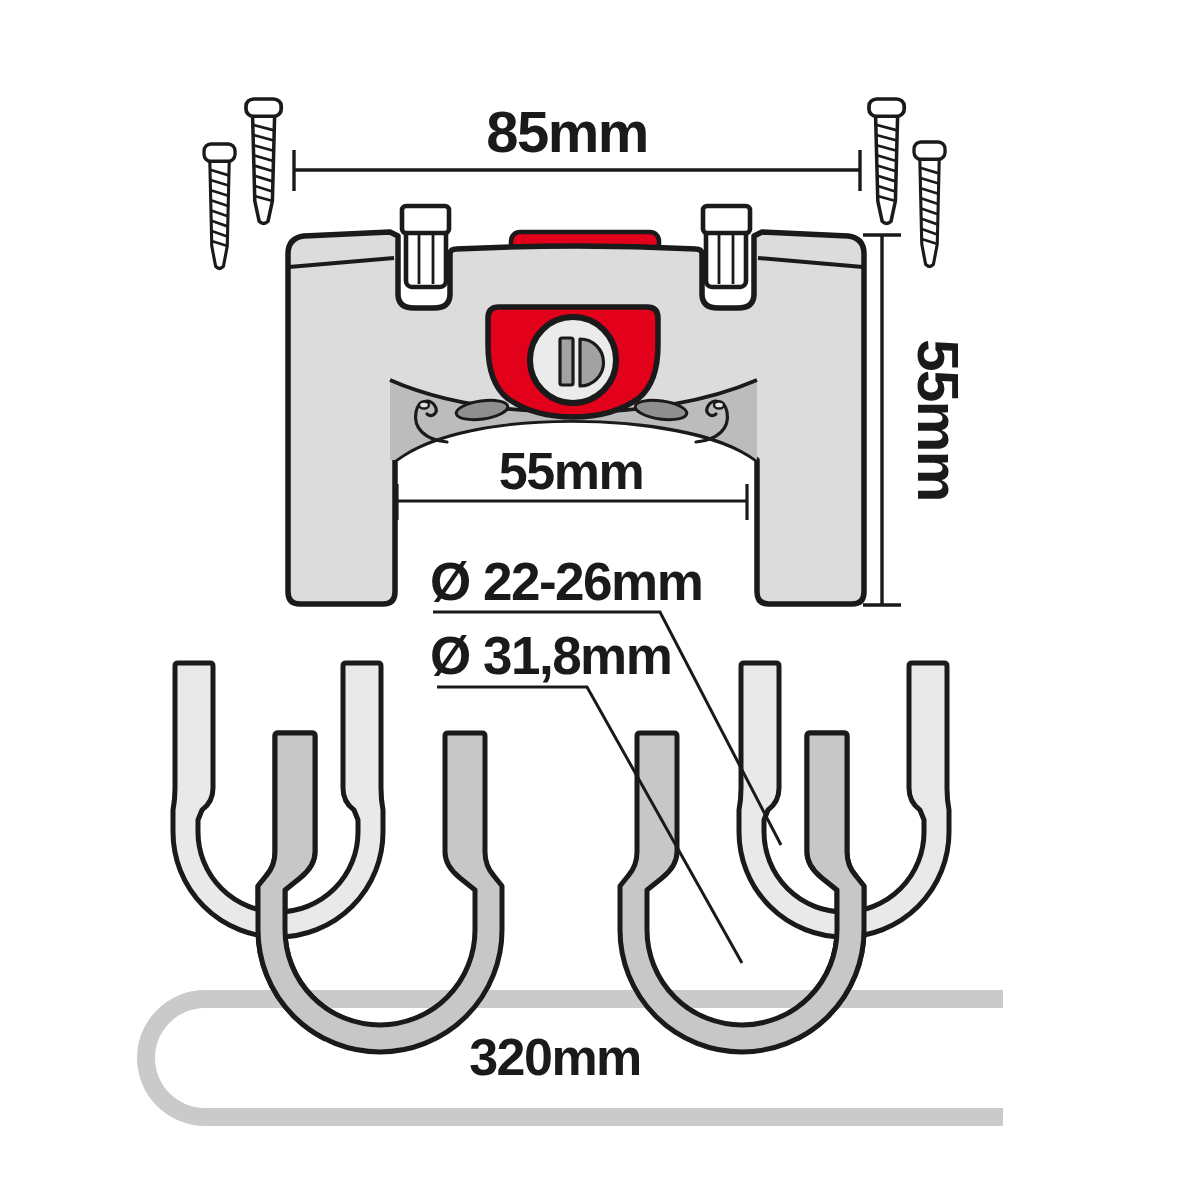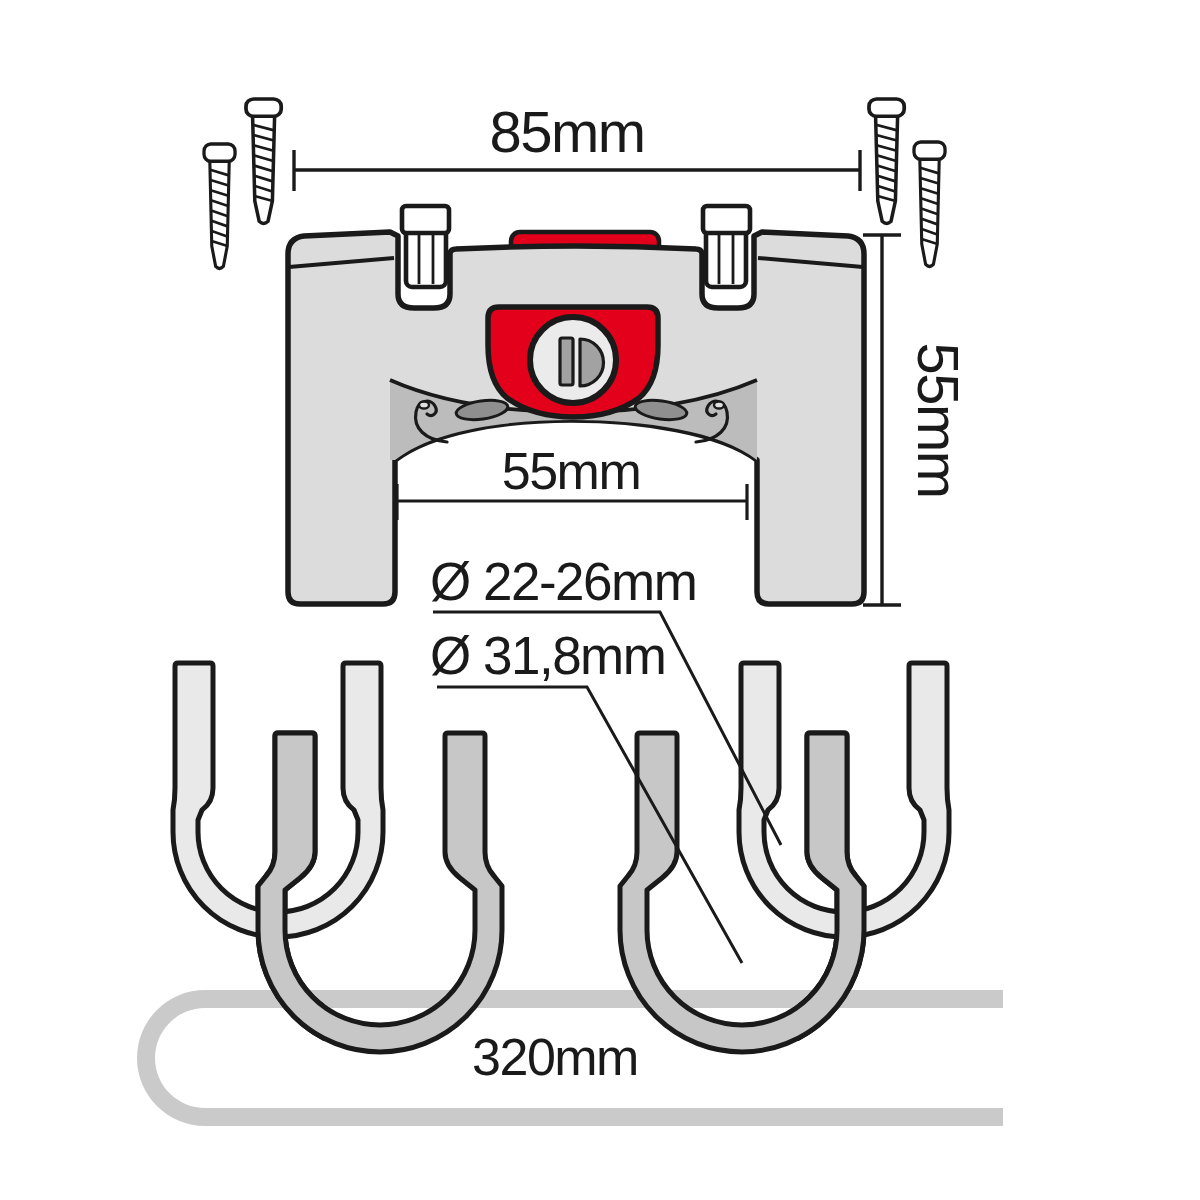--- a/index.html
+++ b/index.html
@@ -1,16 +1,16 @@
 <!DOCTYPE html>
 <html><head>
 <meta charset="utf-8">
 <style>
   html,body{margin:0;padding:0;background:#ffffff;width:1200px;height:1200px;overflow:hidden;}
-  .stage{width:1200px;height:1200px;position:relative;}
+  .stage{width:1200px;height:1200px;position:relative;font-weight:bold;}
   svg{display:block;}
   svg text{font-family:"Liberation Sans","DejaVu Sans",sans-serif;fill:#1a1a1a;letter-spacing:-1.5px;}
   .dim-txt{font-size:58px;}
   .dim-txt-sm{font-size:52px;}
   .oe-txt{font-size:53px;}
 </style>
 </head>
 <body>
 
 <div class="stage">

